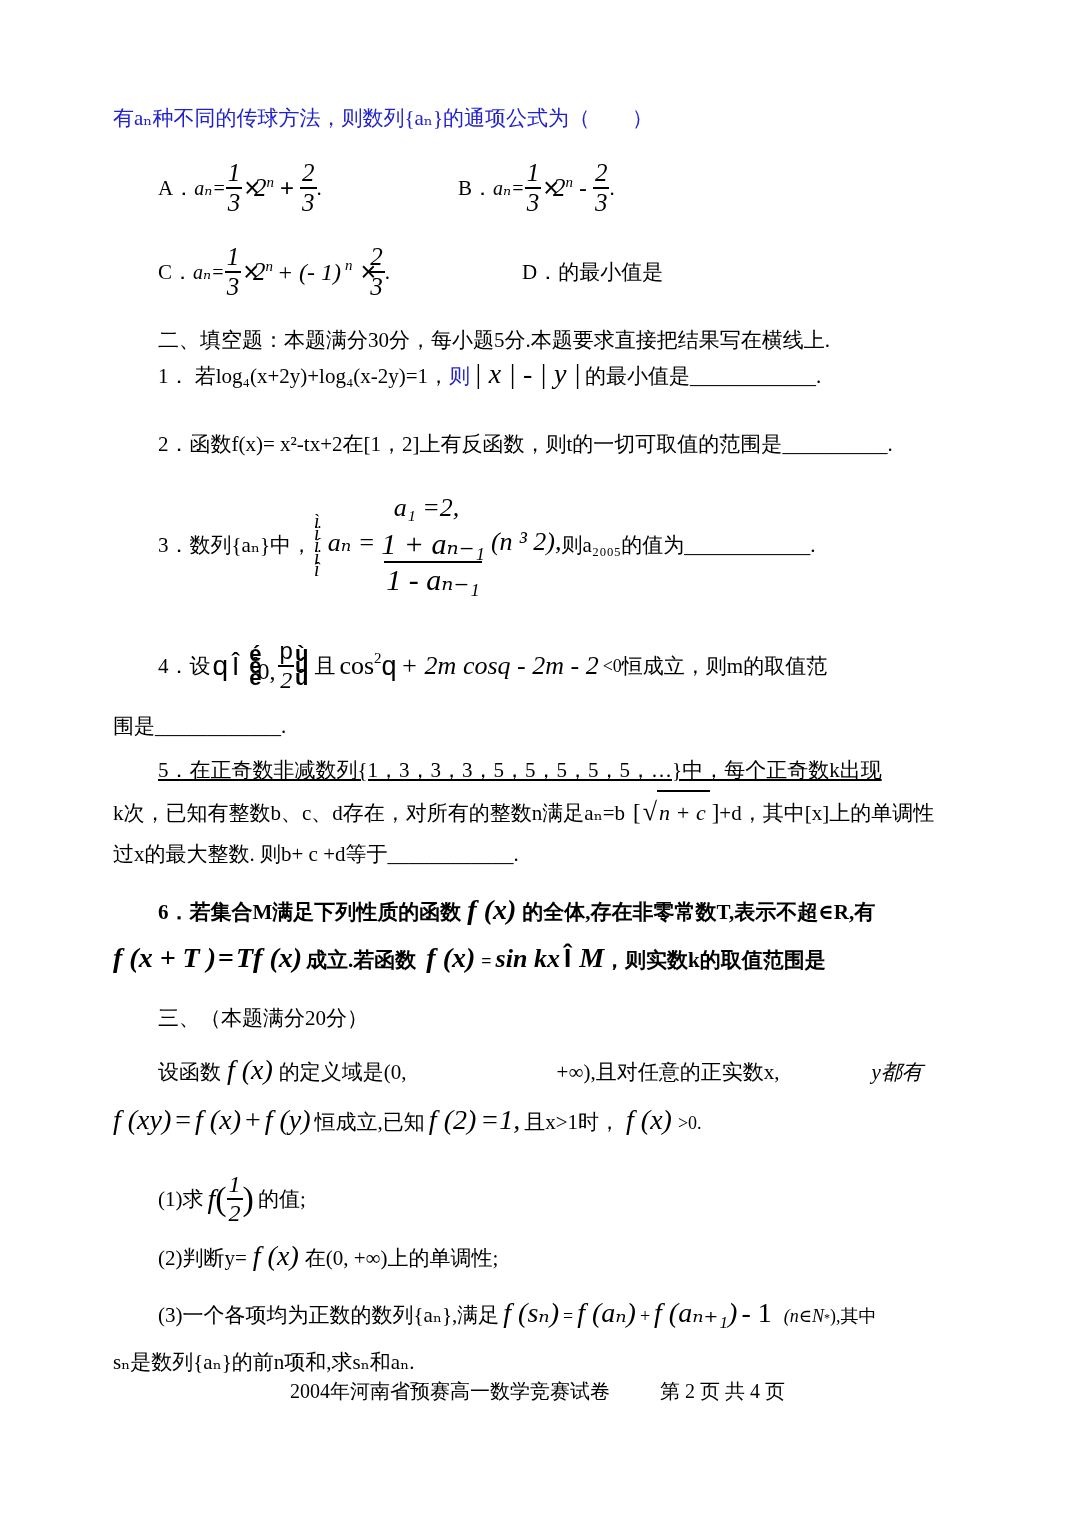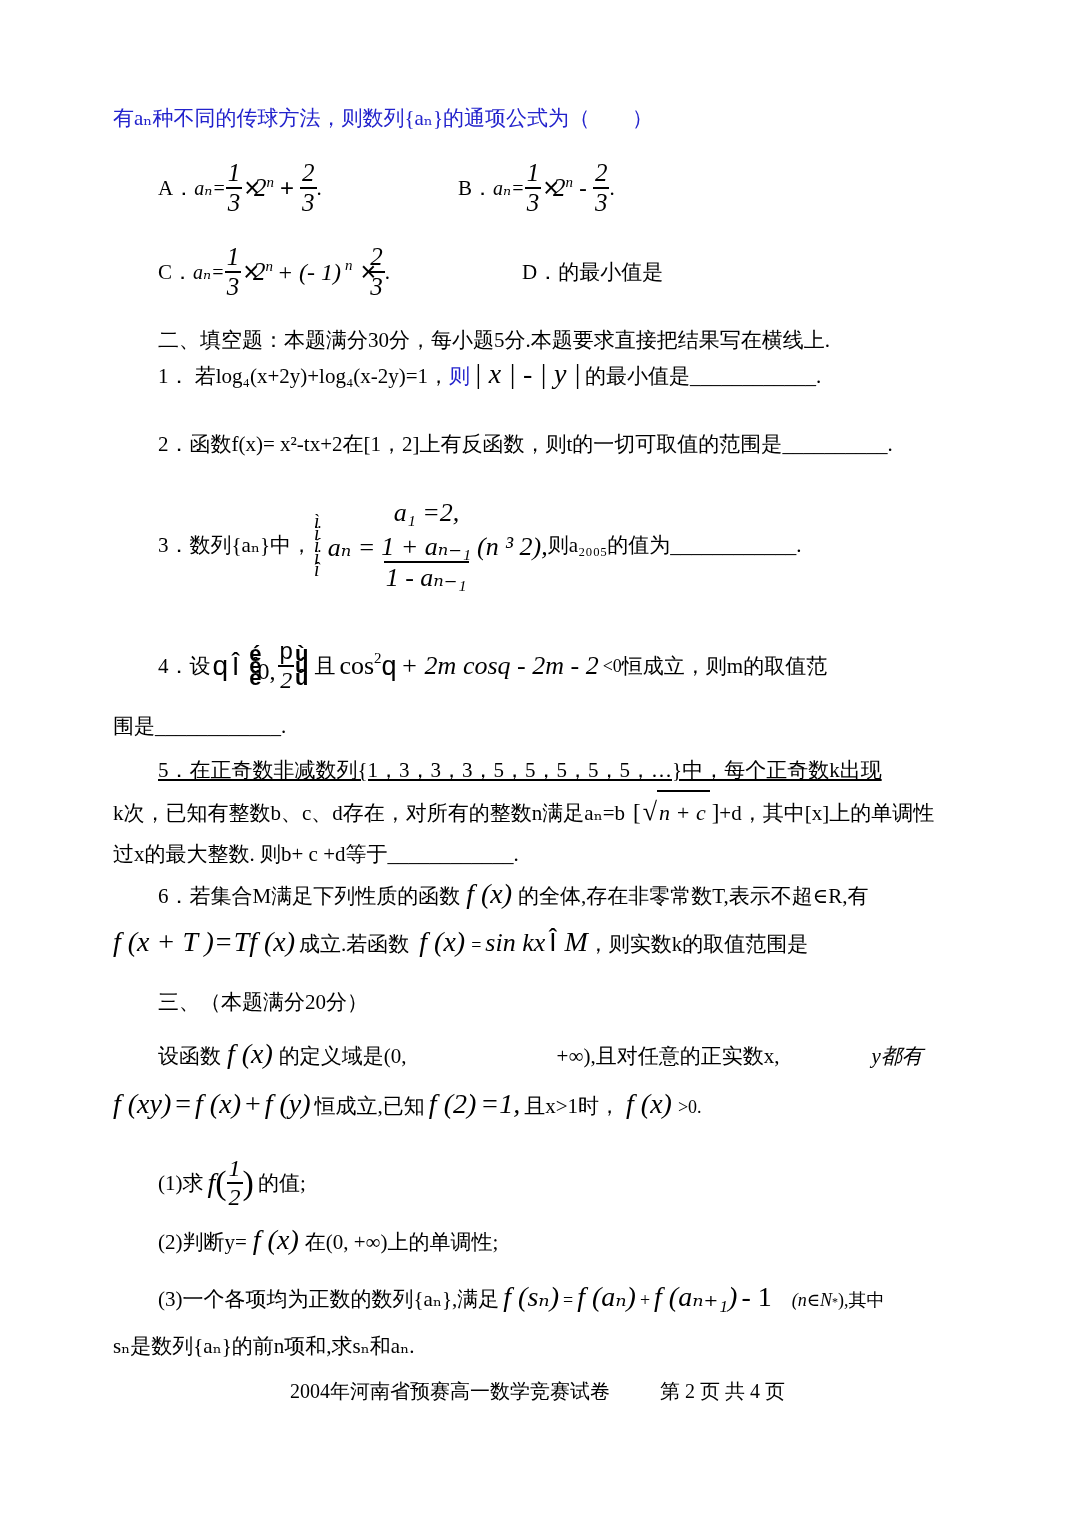--- a/index.html
+++ b/index.html
@@ -131,21 +131,21 @@
         <span>ì</span>
         <span>ï</span>
         <span>í</span>
         <span>ï</span>
         <span>î</span>
       </span>
       <span class="sys">
         <span class="sys-r1">a₁ =2,</span>
         <span class="sys-r2">
           <span>aₙ =</span>
-          <span class="frac" style="font-size:26px; margin-left:4px;">
+          <span class="frac" style="font-size:30px; margin-left:4px;">
               <span class="num">1 + aₙ₋₁</span>
               <span class="den">1 - aₙ₋₁</span>
             </span>
           <span style="margin-left:4px;">(n ³ 2),</span>
         </span>
       </span>
       <span class="cn">则a₂₀₀₅的值为</span>
       <span class="blank">____________</span>
       <span>.</span>
     </div>
@@ -191,21 +191,21 @@
         <span class="rad">√</span>
           <span class="radbody" style="font-size:22px;">n + c</span>
         <span style="margin:0 0 0 2px; font-size:23px;">]</span>
         <span>+d，其中[x]上的单调性</span>
       </div>
       <div>
         <span>过x的最大整数. 则b+ c +d等于</span><span class="blank">____________</span><span>.</span>
       </div>
     </div>
 
-    <div style="margin-top:4px;">
+    <div style="margin-top:20px;font-weight:bold;">
       <div class="row baseline" style="text-indent:0; padding-left:45px; height:48px;">
         <span>6．若集合M满足下列性质的函数</span>
         <span class="big" style="margin:0 6px;">f (x)</span>
         <span>的全体,存在非零常数T,表示不超∈R,有</span>
       </div>
       <div class="row baseline" style="height:52px;">
         <span class="big">f (x + T )</span>
         <span class="big" style="font-style:normal; margin:0 2px;">=</span>
         <span class="big">Tf (x)</span>
         <span style="margin:0 4px;">成立.若函数</span>
@@ -264,21 +264,21 @@
     </div>
 
     <div class="row baseline" style="margin-top:6px; padding-left:45px; height:56px;">
       <span class="cn">(3)一个各项均为正数的数列{aₙ},满足</span>
       <span class="big" style="margin:0 4px;">f (sₙ)</span>
       <span class="sm">=</span>
       <span class="big" style="margin:4px 4px;">f (aₙ)</span>
       <span class="sm">+</span>
       <span class="big" style="margin:0 4px;">f (aₙ₊₁)</span>
       <span class="big" style="font-style:normal;">- 1</span>
-      <span class="sm it" style="margin-left:20px;">(n∈N</span>
+      <span class="sm it" style="margin-left:12px;">(n∈N</span>
         <sup style="font-size:12px;">*</sup>
         <span class="sm">),其中</span>
     </div>
     <div style="height:40px;">
       <span>sₙ是数列{aₙ}的前n项和,求sₙ和aₙ.</span>
     </div>
 
   </div>
 
   <div class="footer">

